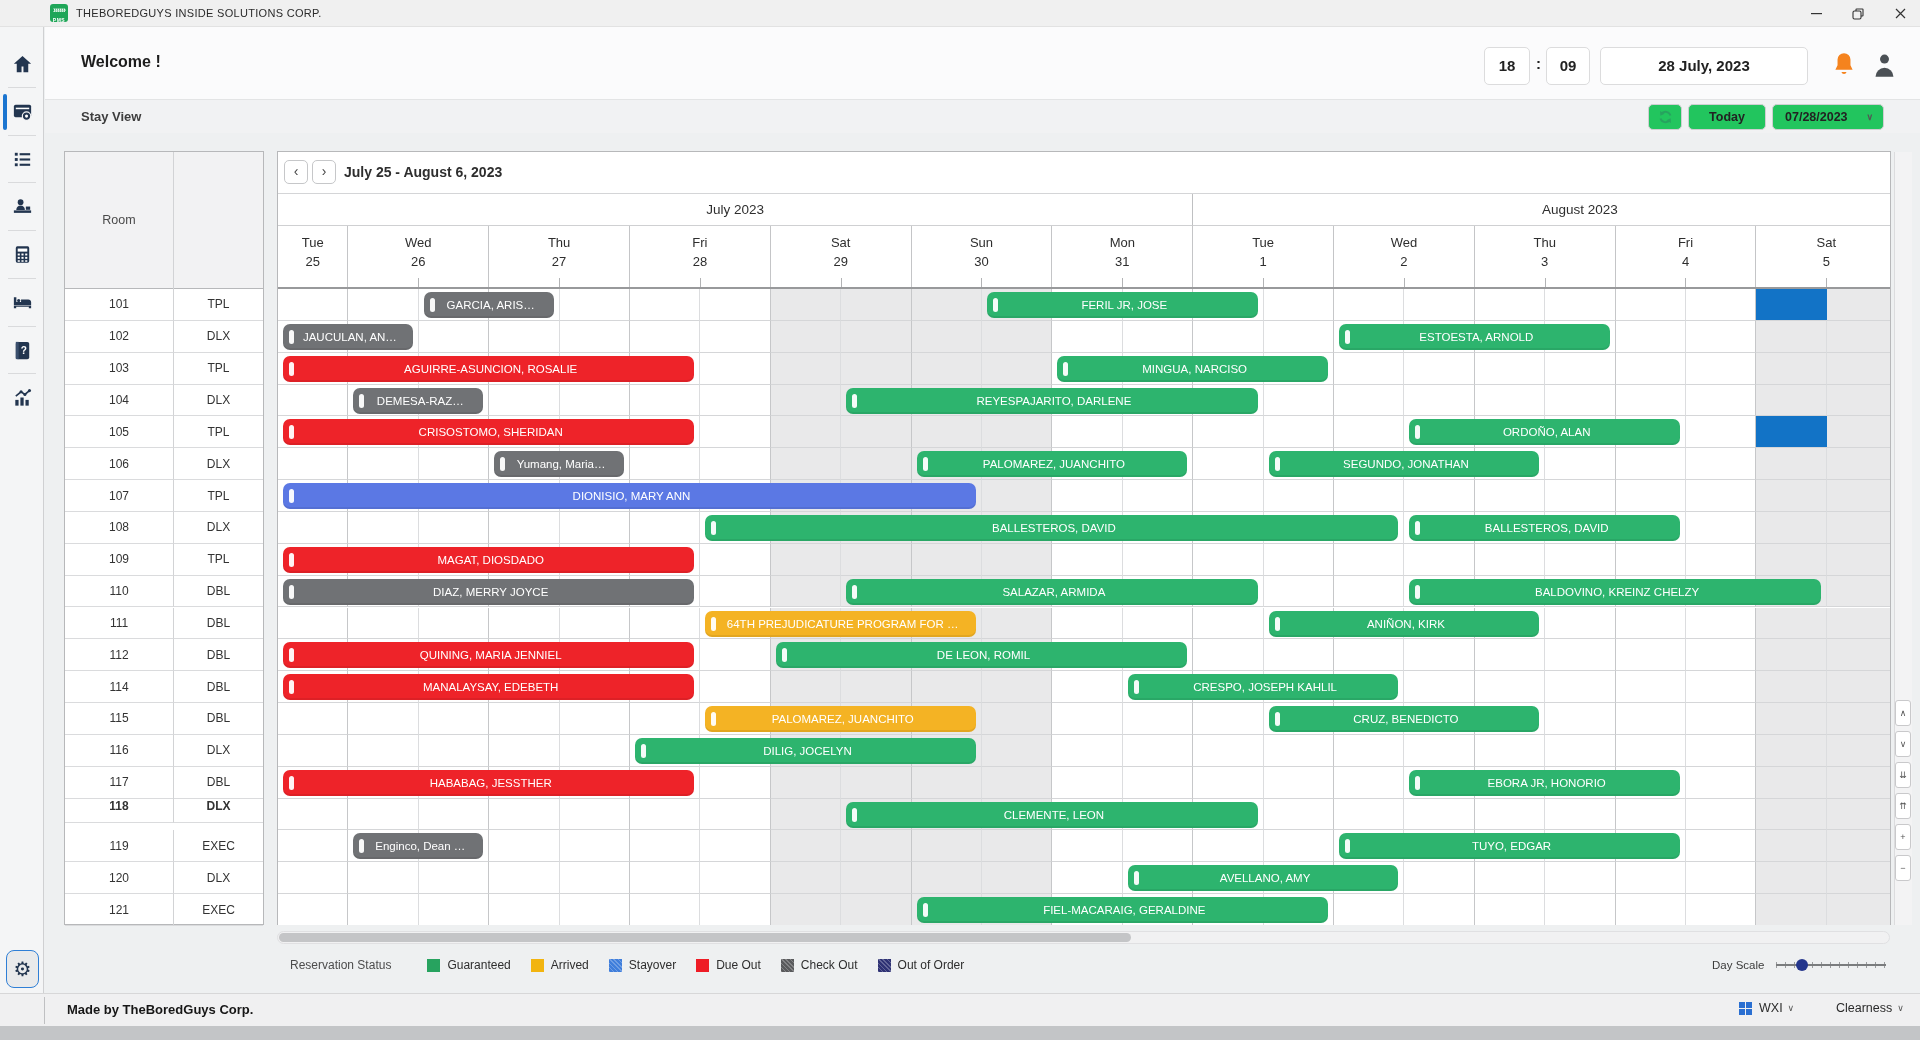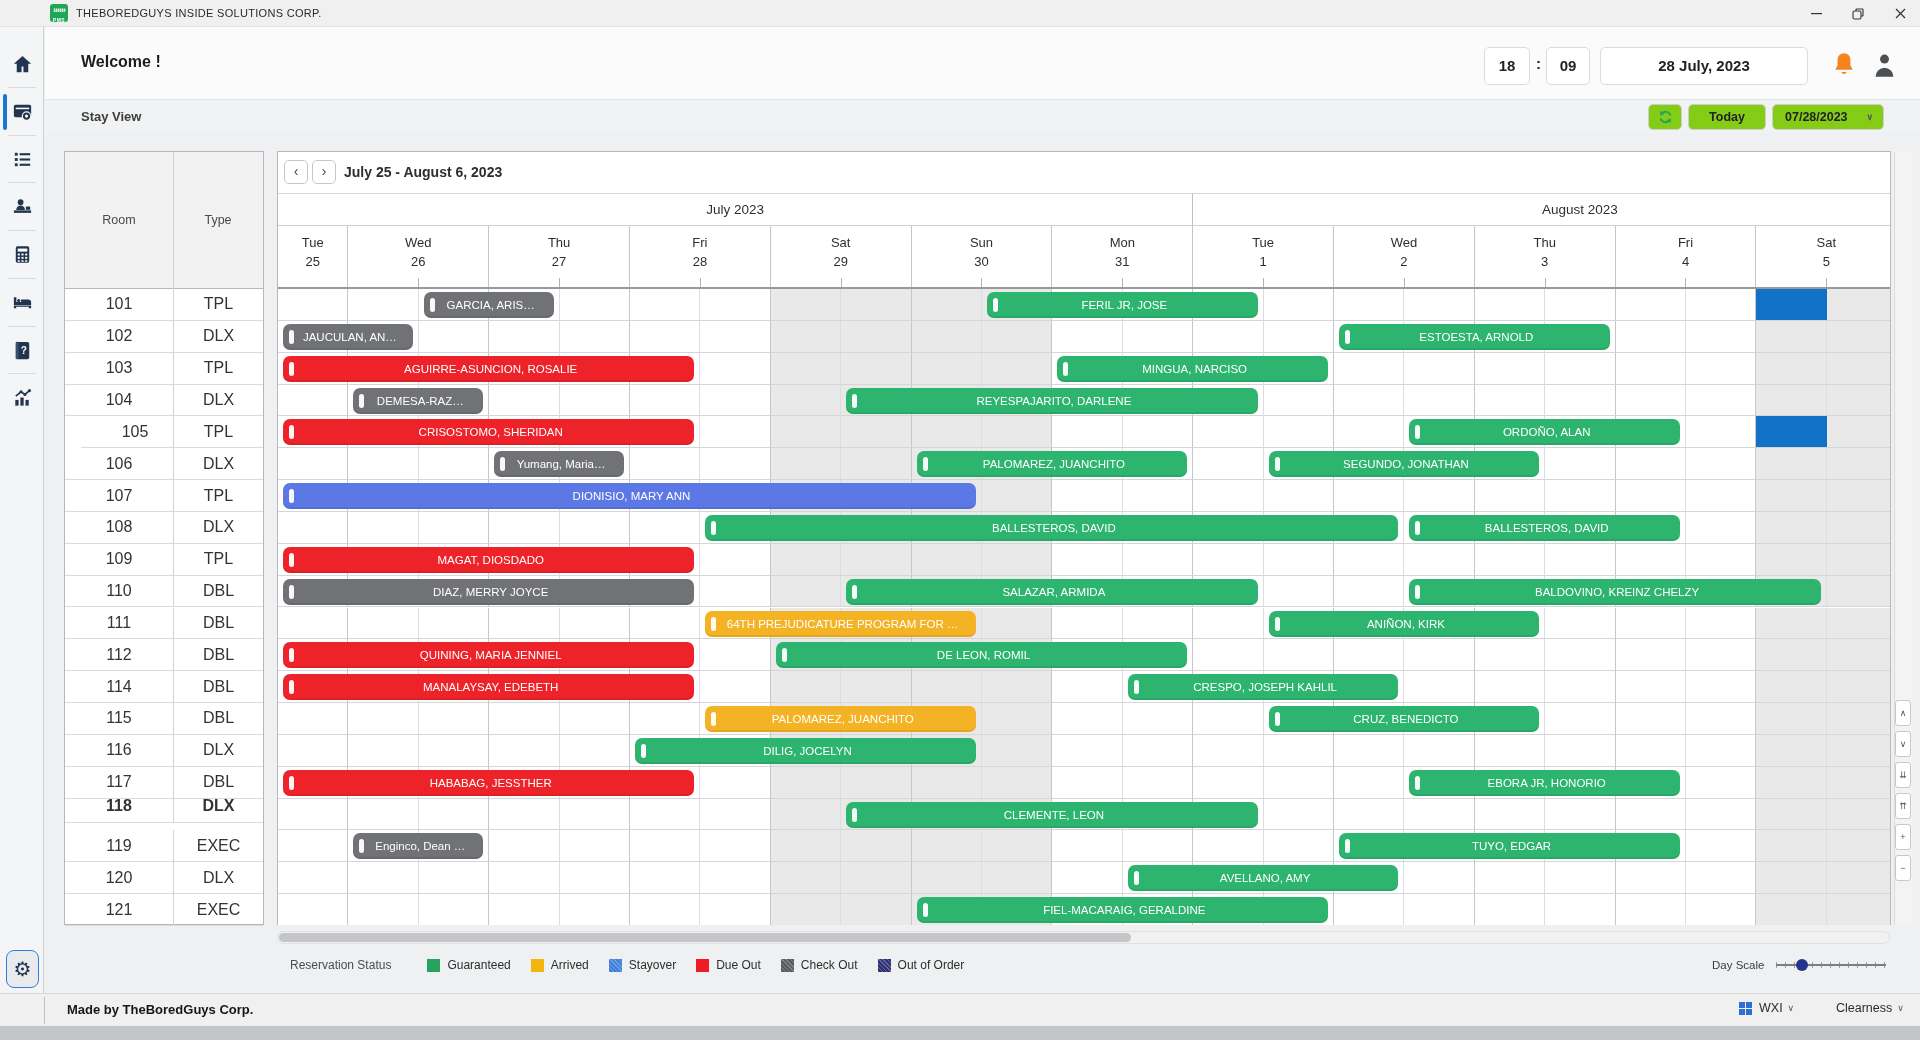--- a/index.html
+++ b/index.html
@@ -26,28 +26,28 @@
 
   
   .welcomebar { position:absolute; left:45px; top:27px; width:1875px; height:73px; background:#fbfbfc; border-bottom:1px solid #e3e4e5; }
   .welcome-text { position:absolute; left:36px; top:26px; font-size:16px; font-weight:bold; color:#1d1d1d; }
   .timebox { position:absolute; top:20px; height:38px; background:#fff; border:1px solid #dcdcdd; border-radius:5px; text-align:center; font-size:15px; font-weight:bold; color:#222; line-height:36px; }
   .colon { position:absolute; top:28px; font-size:15px; font-weight:bold; color:#222; }
 
   
   .viewbar { position:absolute; left:45px; top:100px; width:1875px; height:33px; background:#f1f2f3; }
   .view-title { position:absolute; left:36px; top:9px; font-size:13px; font-weight:bold; color:#3d3d3d; }
-  .toolbtn { position:absolute; top:4px; height:26px; background:#84cc16; border:1px solid #cfcfd1; border-radius:5px; font-size:12.5px; font-weight:bold; color:#222; text-align:center; line-height:24px; }
+  .toolbtn { position:absolute; top:4px; height:26px; background:#22c55e; border:1px solid #cfcfd1; border-radius:5px; font-size:12.5px; font-weight:bold; color:#222; text-align:center; line-height:24px; }
 
   
   .roomtable { position:absolute; left:64px; top:151px; width:200px; height:774px; background:#fff; border:1px solid #b7b8ba; }
   .rt-header { position:absolute; left:0; top:0; width:198px; height:137px; background:#f2f2f3; border-bottom:1px solid #b7b8ba; }
   .rt-hcell { position:absolute; top:0; height:136px; display:flex; align-items:center; justify-content:center; font-size:12.5px; color:#4a4a4a; }
   .rt-row { position:absolute; left:0; width:198px; }
-  .rt-cell { position:absolute; top:0; bottom:0; display:flex; align-items:center; justify-content:center; font-size:16px; color:#333; border-bottom:1px solid #dadbdd; }
+  .rt-cell { position:absolute; top:0; bottom:0; display:flex; align-items:center; justify-content:center; font-size:12px; color:#333; border-bottom:1px solid #dadbdd; }
   .rt-vline { position:absolute; top:0; width:1px; background:#d2d3d5; }
 
   .gridpanel { position:absolute; left:277px; top:151px; width:1614px; height:774px; background:#fff; border:1px solid #b7b8ba; }
   .navrow { position:absolute; left:0; top:0; width:1612px; height:42px; background:#fff; border-bottom:1px solid #d4d5d7; }
   .navbtn { position:absolute; top:8px; width:24px; height:24px; background:#fff; border:1px solid #c6c7c9; border-radius:5px; text-align:center; line-height:21px; font-size:14px; color:#444; }
   .range-label { position:absolute; left:66px; top:12px; font-size:14px; font-weight:600; color:#2e2e2e; }
   .monthrow { position:absolute; left:0; top:42px; width:1612px; height:32px; overflow:hidden; }
   .monthcell { position:absolute; top:0; height:32px; border-right:1px solid #bfc0c2; border-bottom:1px solid #cfd0d2; display:flex; align-items:center; justify-content:center; font-size:13.5px; color:#2f2f2f; }
   .dayrow { position:absolute; left:0; top:74px; width:1612px; height:63px; overflow:hidden; border-bottom:2px solid #98999b; }
   .daycell { position:absolute; top:0; height:61px; border-right:1px solid #c4c5c7; text-align:center; font-size:13px; color:#2e2e2e; }
@@ -273,42 +273,41 @@
     <div class="toolbtn" style="left:1643px; width:78px;">Today</div>
     <div class="toolbtn" style="left:1727px; width:112px; text-align:left; padding-left:12px;">
       <span>07/28/2023</span>
       <span style="float:right; margin-right:10px; font-size:9px; color:#555;">∨</span>
     </div>
   </div>
 
   <div class="roomtable">
     <div class="rt-header">
       <div class="rt-hcell" style="left:0; width:108px;">Room</div>
-      <div class="rt-hcell" style="left:108px; width:90px;">Type</div>
       <div class="rt-vline" style="left:108px; top:0; height:137px;"></div>
     </div>
     <div id="roomrows">
         <div class="rt-row" style="top: 137px; height: 31.85px;">
           <div class="rt-cell" style="left: 0px; width: 108px;">101</div>
           <div class="rt-cell" style="left: 108px; width: 90px; border-left: 1px solid rgb(210, 211, 213);">TPL</div>
         </div>
         <div class="rt-row" style="top: 168.85px; height: 31.85px;">
           <div class="rt-cell" style="left: 0px; width: 108px;">102</div>
           <div class="rt-cell" style="left: 108px; width: 90px; border-left: 1px solid rgb(210, 211, 213);">DLX</div>
         </div>
         <div class="rt-row" style="top: 200.7px; height: 31.85px;">
           <div class="rt-cell" style="left: 0px; width: 108px;">103</div>
           <div class="rt-cell" style="left: 108px; width: 90px; border-left: 1px solid rgb(210, 211, 213);">TPL</div>
         </div>
         <div class="rt-row" style="top: 232.55px; height: 31.85px;">
           <div class="rt-cell" style="left: 0px; width: 108px;">104</div>
           <div class="rt-cell" style="left: 108px; width: 90px; border-left: 1px solid rgb(210, 211, 213);">DLX</div>
         </div>
         <div class="rt-row" style="top: 264.4px; height: 31.85px;">
-          <div class="rt-cell" style="left: 0px; width: 108px; margin-left: 16px;">105</div>
+          <div class="rt-cell" style="left: 0px; width: 108px;">105</div>
           <div class="rt-cell" style="left: 108px; width: 90px; border-left: 1px solid rgb(210, 211, 213);">TPL</div>
         </div>
         <div class="rt-row" style="top: 296.25px; height: 31.85px;">
           <div class="rt-cell" style="left: 0px; width: 108px;">106</div>
           <div class="rt-cell" style="left: 108px; width: 90px; border-left: 1px solid rgb(210, 211, 213);">DLX</div>
         </div>
         <div class="rt-row" style="top: 328.1px; height: 31.85px;">
           <div class="rt-cell" style="left: 0px; width: 108px;">107</div>
           <div class="rt-cell" style="left: 108px; width: 90px; border-left: 1px solid rgb(210, 211, 213);">TPL</div>
         </div>

